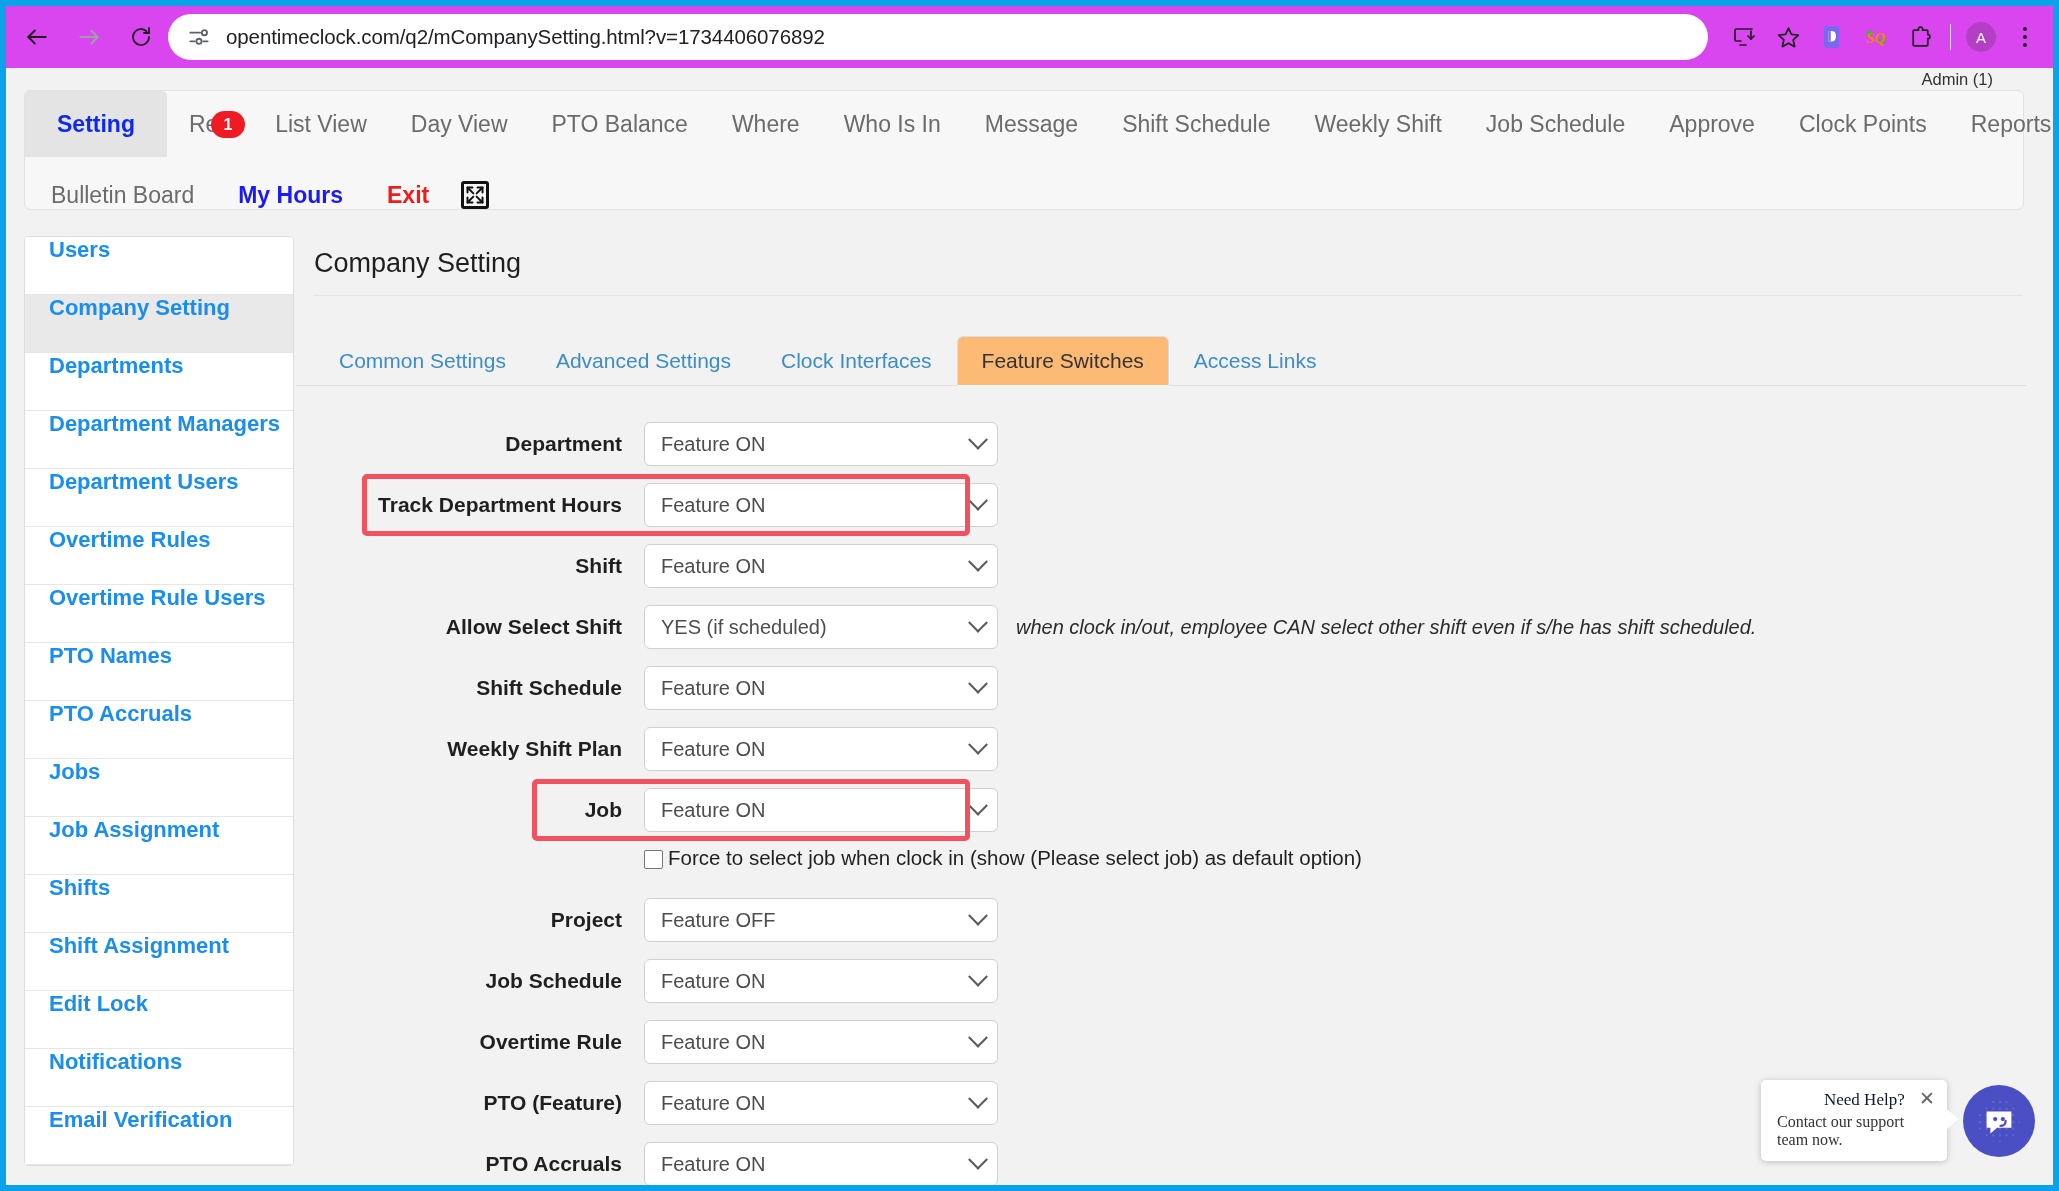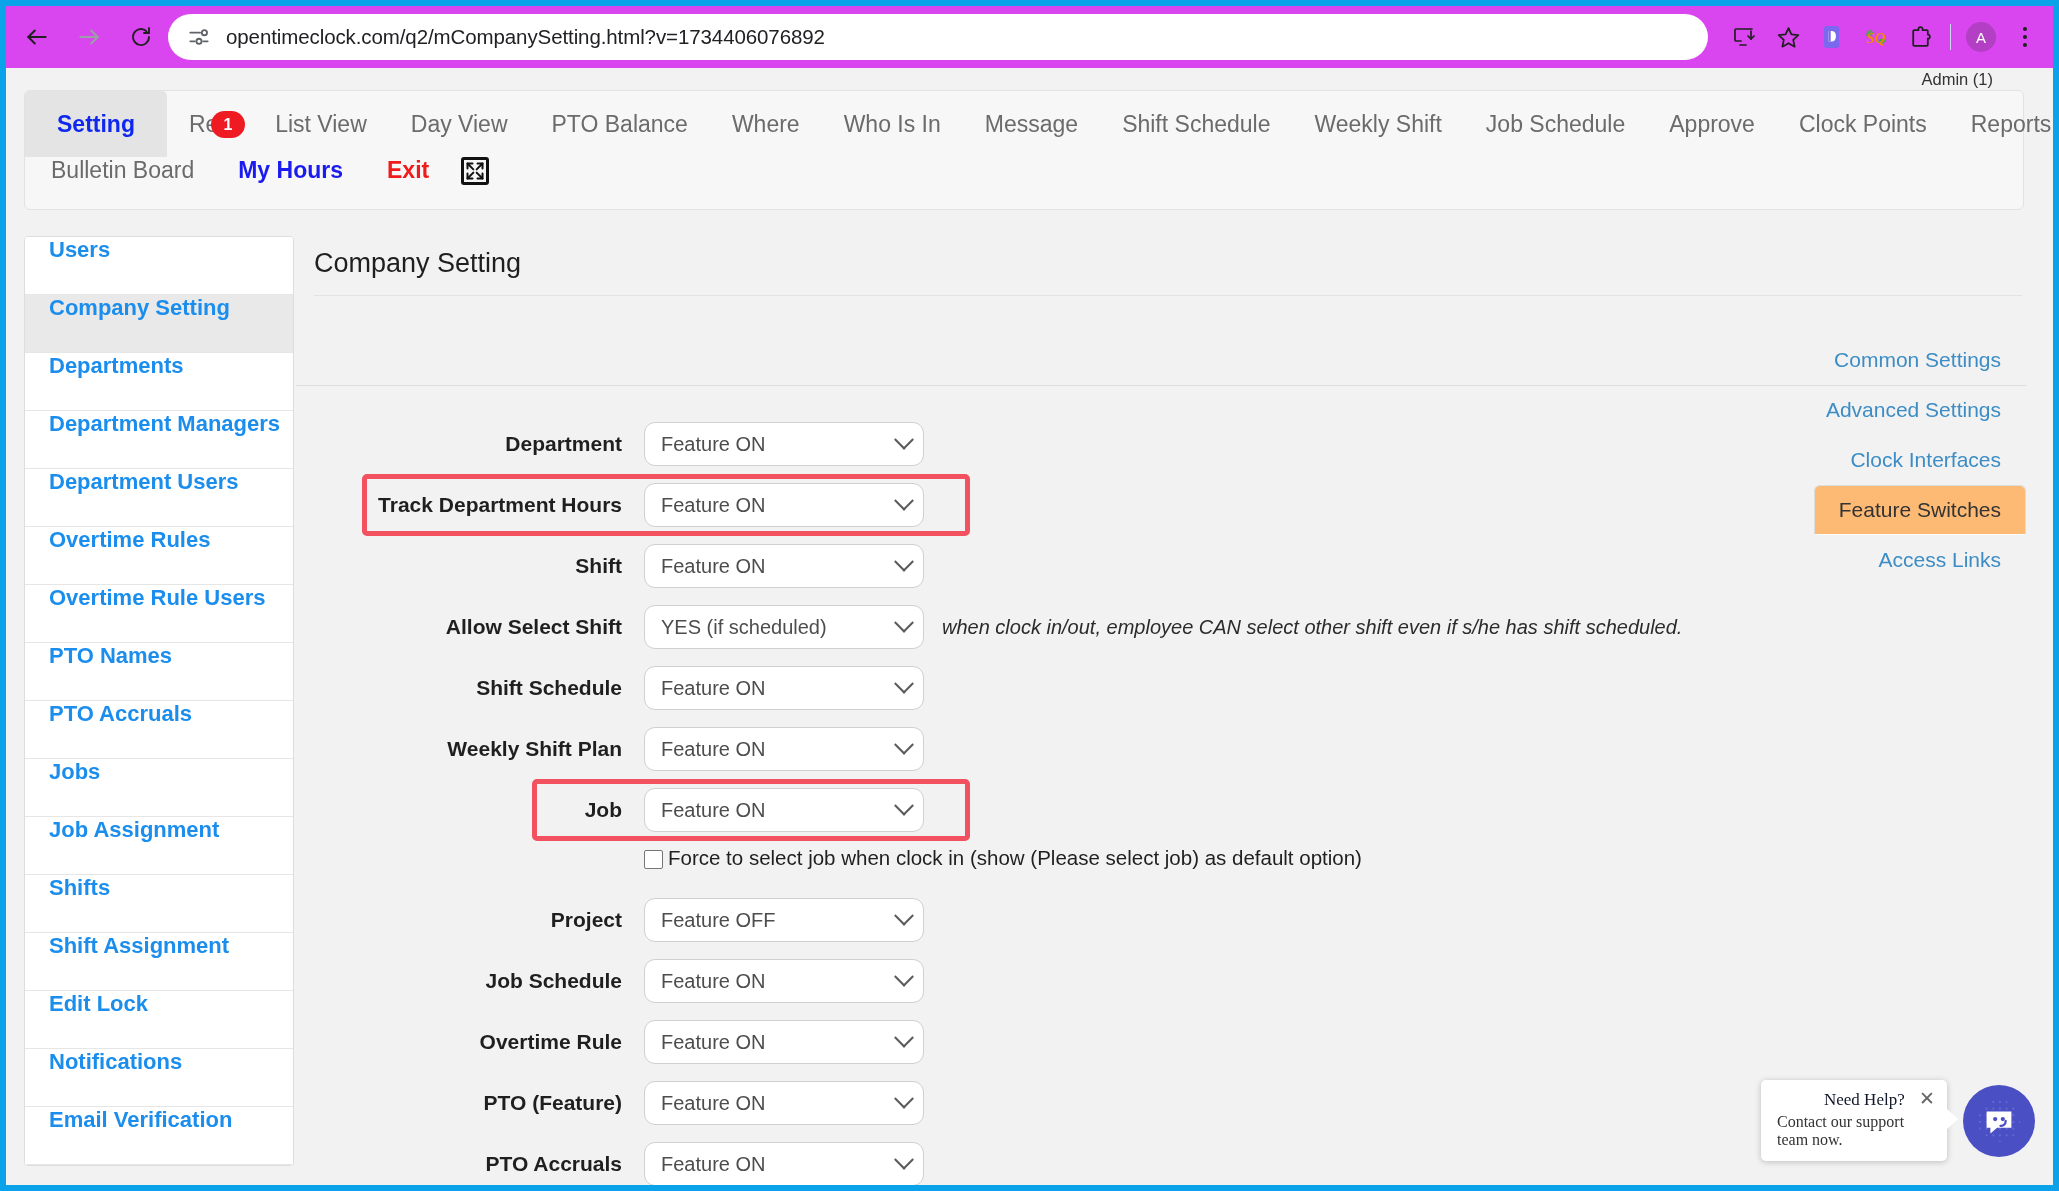--- a/index.html
+++ b/index.html
@@ -138,21 +138,21 @@
     color: #fff;
     font-size: 16px;
     font-weight: bold;
     min-width: 34px;
     height: 27px;
     border-radius: 14px;
     display: flex; align-items:center; justify-content:center;
     padding: 0 6px;
   }
   #navrow2 {
-    display: flex; align-items: flex-start;
+    display: flex; align-items: flex-end;
     height: 52px;
     padding-left: 4px;
   }
   #navrow2 .navtab { font-size: 23px; }
   .navtab.blue { color: #1b1bf0; font-weight: 600; }
   .navtab.red  { color: #f01b1b; font-weight: 600; }
   .fullscreen-ico {
     margin-left: 10px;
     width: 28px; height: 28px;
     border: 3px solid #111;
@@ -200,21 +200,20 @@
   }
 
   
   #tabstrip {
     position: relative;
     margin-top: 38px;
     height: 52px;
     padding-left: 18px;
     display: flex; align-items: flex-end;
     border-bottom: 1px solid #dddddd;
-    flex-direction: column;
   }
   .ctab {
     font-size: 21px;
     color: #3c8dc5;
     padding: 12px 24px;
     white-space: nowrap;
     border: 1px solid transparent;
     border-radius: 6px 6px 0 0;
     position: relative;
     top: 1px;
@@ -241,25 +240,25 @@
   .flabel {
     width: 348px;
     text-align: right;
     padding-right: 22px;
     font-size: 21px;
     font-weight: bold;
     color: #1f1f1f;
     white-space: nowrap;
   }
   .fselect {
-    width: 280px;
+    width: 354px;
     height: 44px;
     background: #ffffff;
     border: 1px solid #d0d0d0;
-    border-radius: 11px;
+    border-radius: 6px;
     display: flex; align-items: center;
     padding: 0 12px 0 16px;
     font-size: 20px;
     color: #4d4d4d;
     justify-content: space-between;
   }
   .chev {
     width: 14px; height: 14px;
     border-right: 2px solid #5a5a5a;
     border-bottom: 2px solid #5a5a5a;

